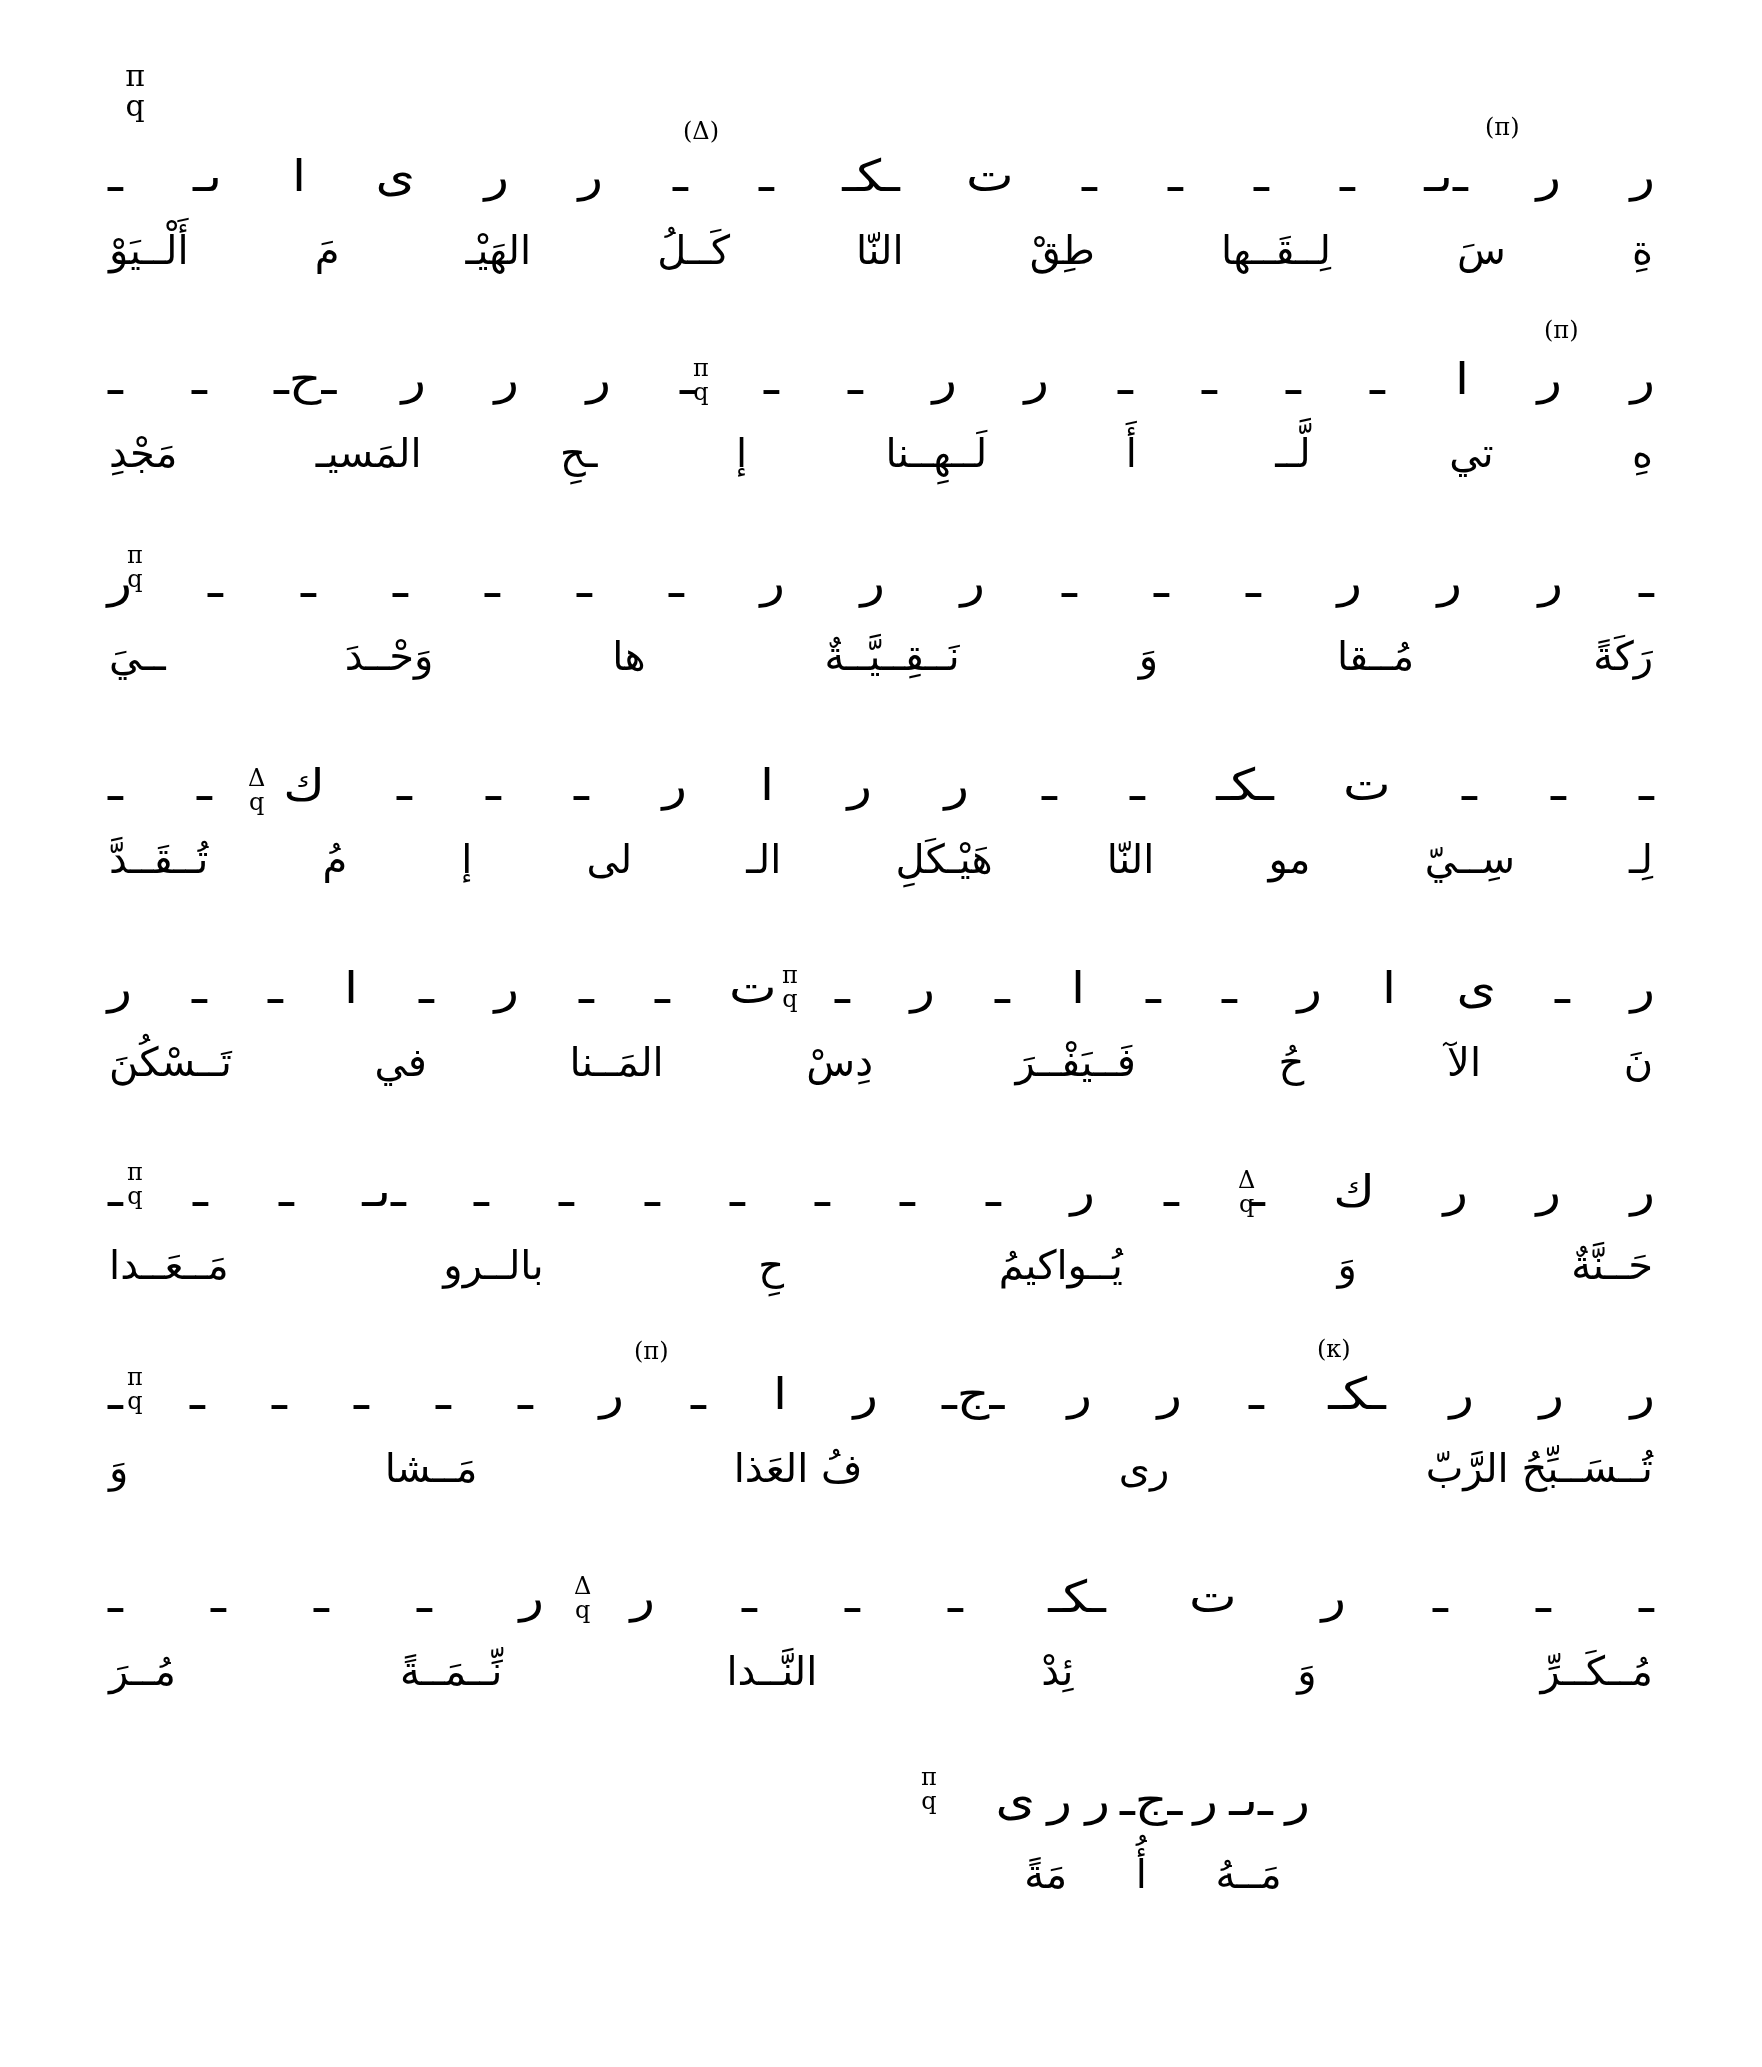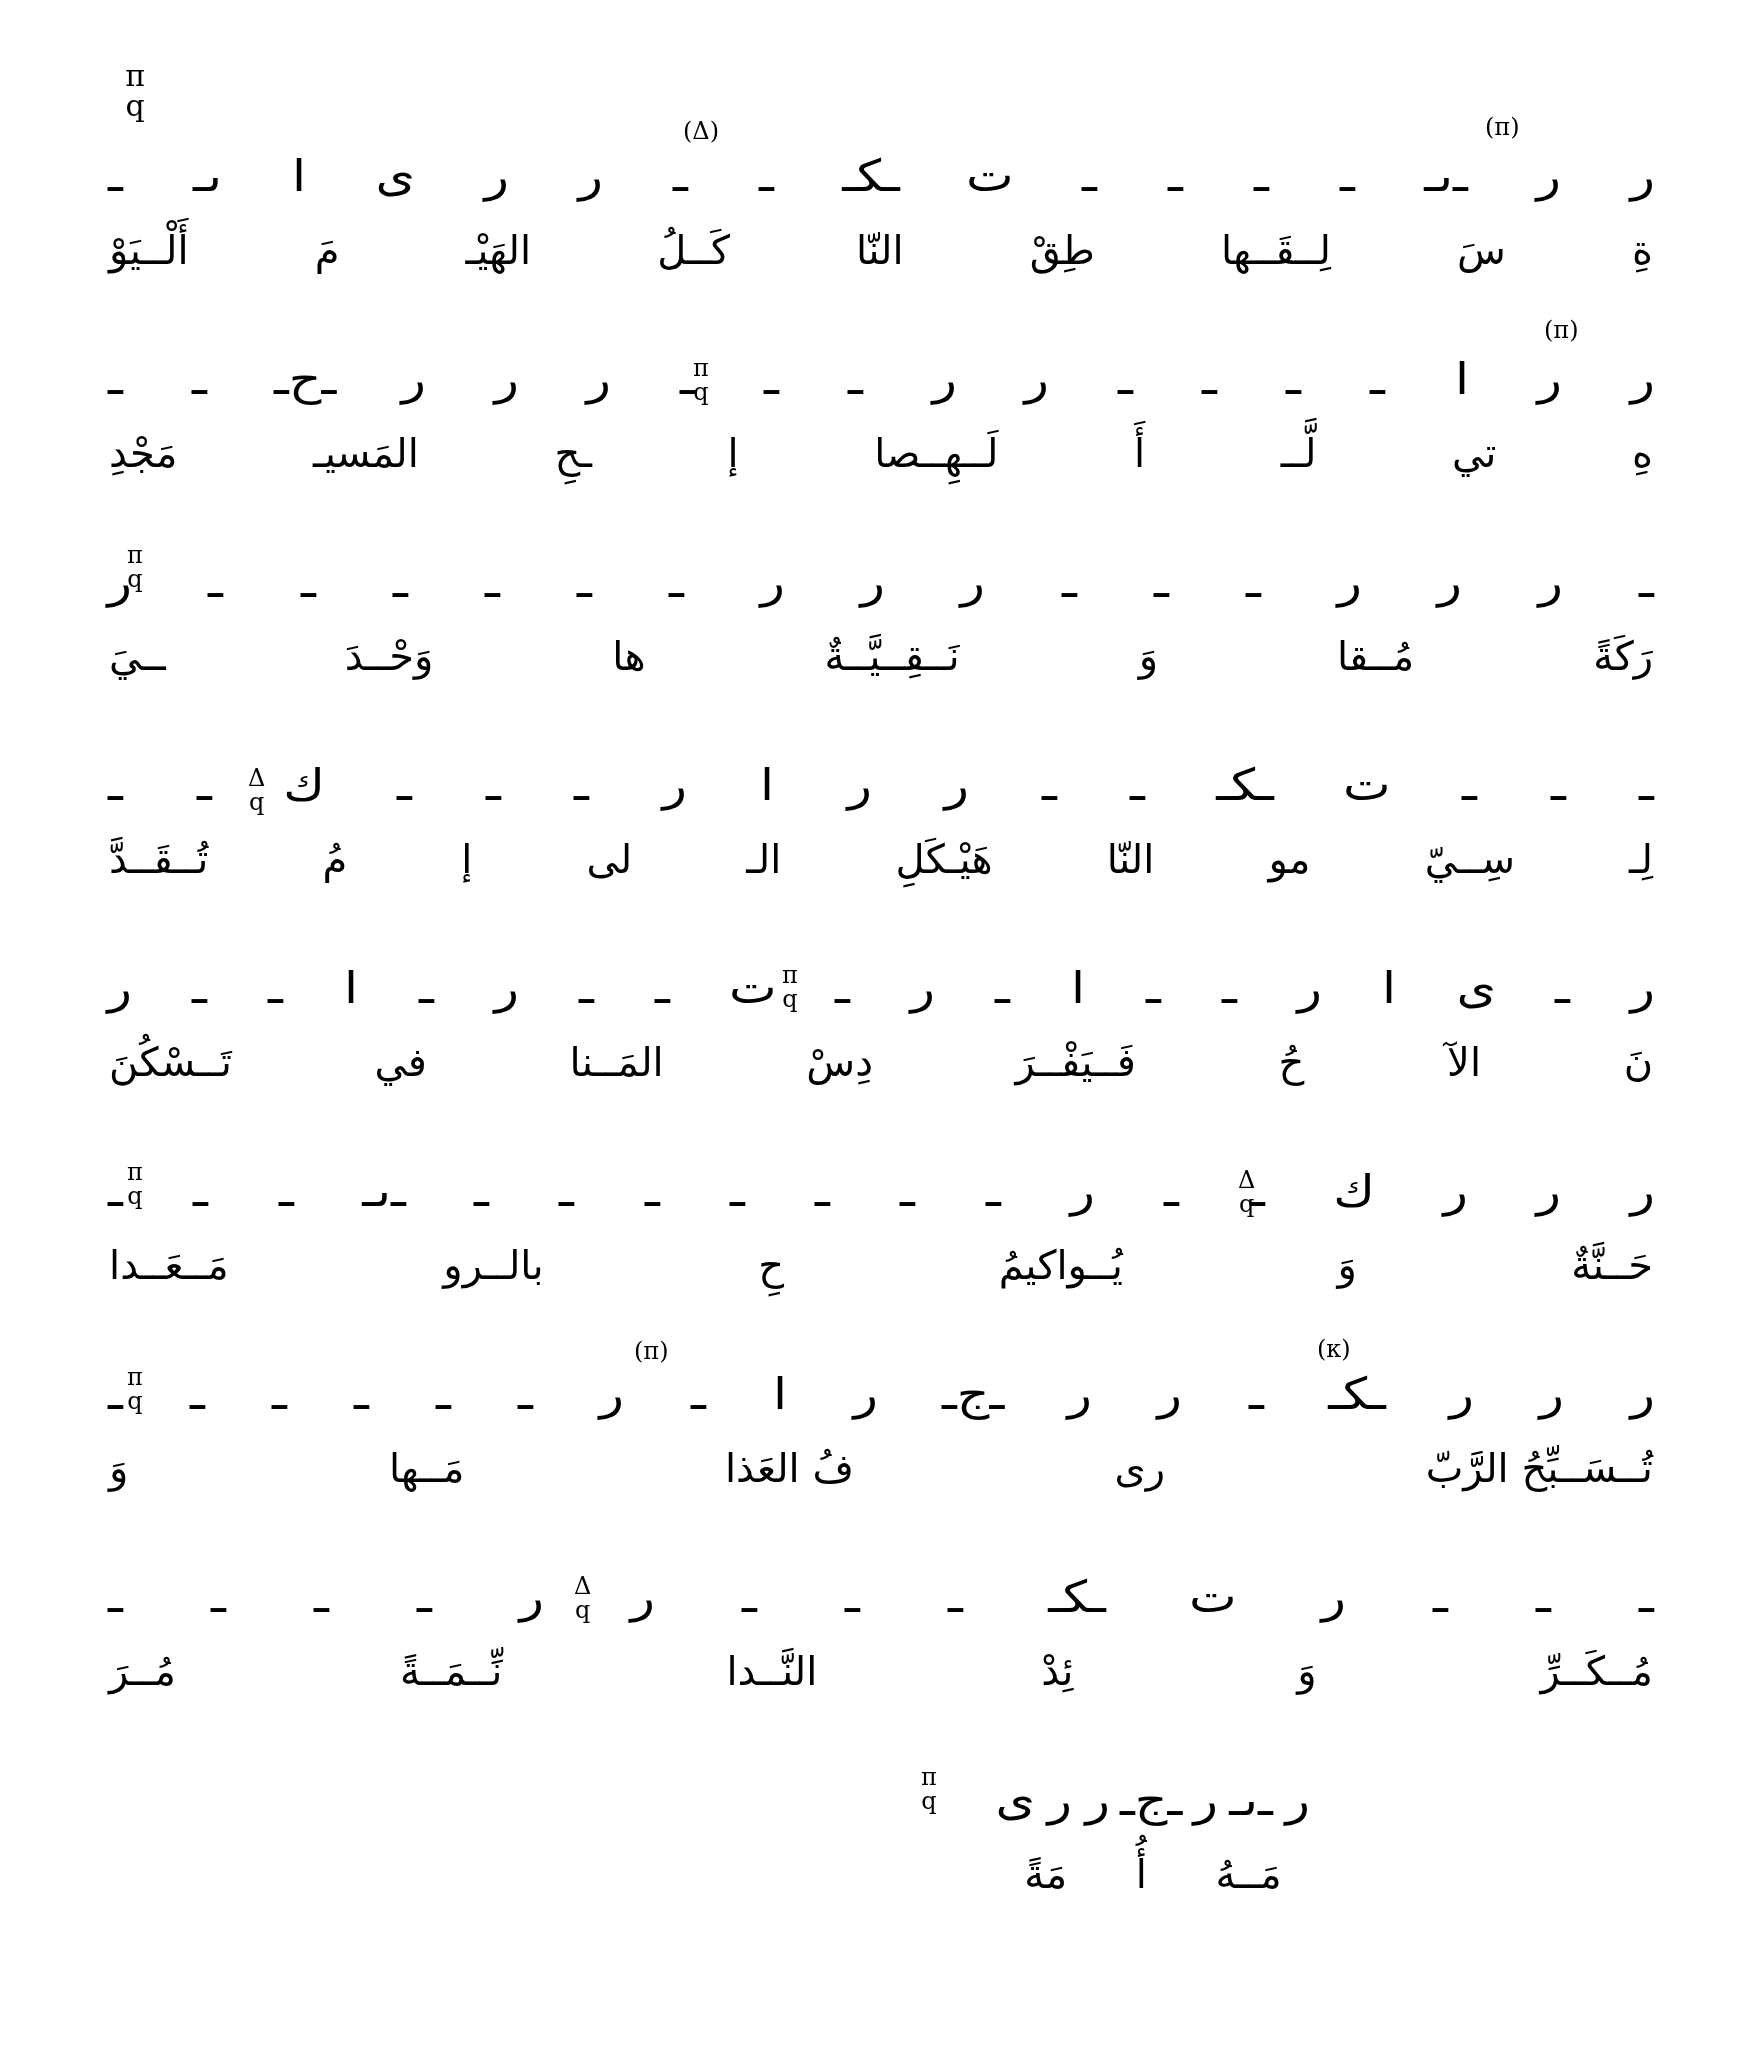--- a/index.html
+++ b/index.html
@@ -183,21 +183,21 @@
           <span class="neume">ر</span>
           <span class="neume">ـﺡـ</span>
           <span class="neume">ـ</span>
           <span class="neume">ـ</span>
         </div>
         <div class="lyric-row">
           <span class="syl">هِ</span>
           <span class="syl">تي</span>
           <span class="syl">لَّــ</span>
           <span class="syl">أَ</span>
-          <span class="syl">لَــهِــصا</span>
+          <span class="syl">لَــهِــنا</span>
           <span class="syl">إ</span>
           <span class="syl">ـحِ</span>
           <span class="syl">المَسيـ</span>
           <span class="syl">مَجْدِ</span>
         </div>
       </div>
       <div class="system">
         <div class="martyria" style="left: 127px; top: 8px;">
           <span class="l1">π</span>
           <span class="l2">q</span>
@@ -372,21 +372,21 @@
           <span class="neume">ـ</span>
           <span class="neume">ـ</span>
           <span class="neume">ـ</span>
           <span class="neume">ـ</span>
           <span class="neume">ـ</span>
         </div>
         <div class="lyric-row">
           <span class="syl">تُــسَــبِّحُ الرَّبّ</span>
           <span class="syl">رى</span>
           <span class="syl">فُ العَذا</span>
-          <span class="syl">مَــها</span>
+          <span class="syl">مَــشا</span>
           <span class="syl">وَ</span>
         </div>
       </div>
       <div class="system">
         <div class="martyria" style="left: 574px; top: 24px;">
           <span class="l1">Δ</span>
           <span class="l2">q</span>
         </div>
         <div class="neume-row">
           <span class="neume">ـ</span>

